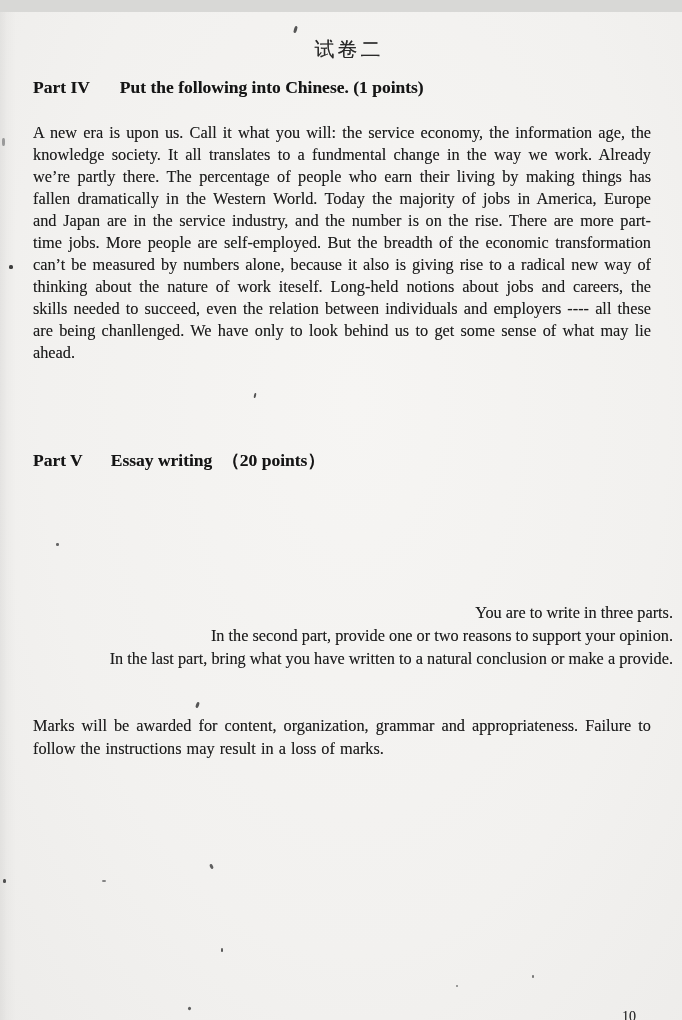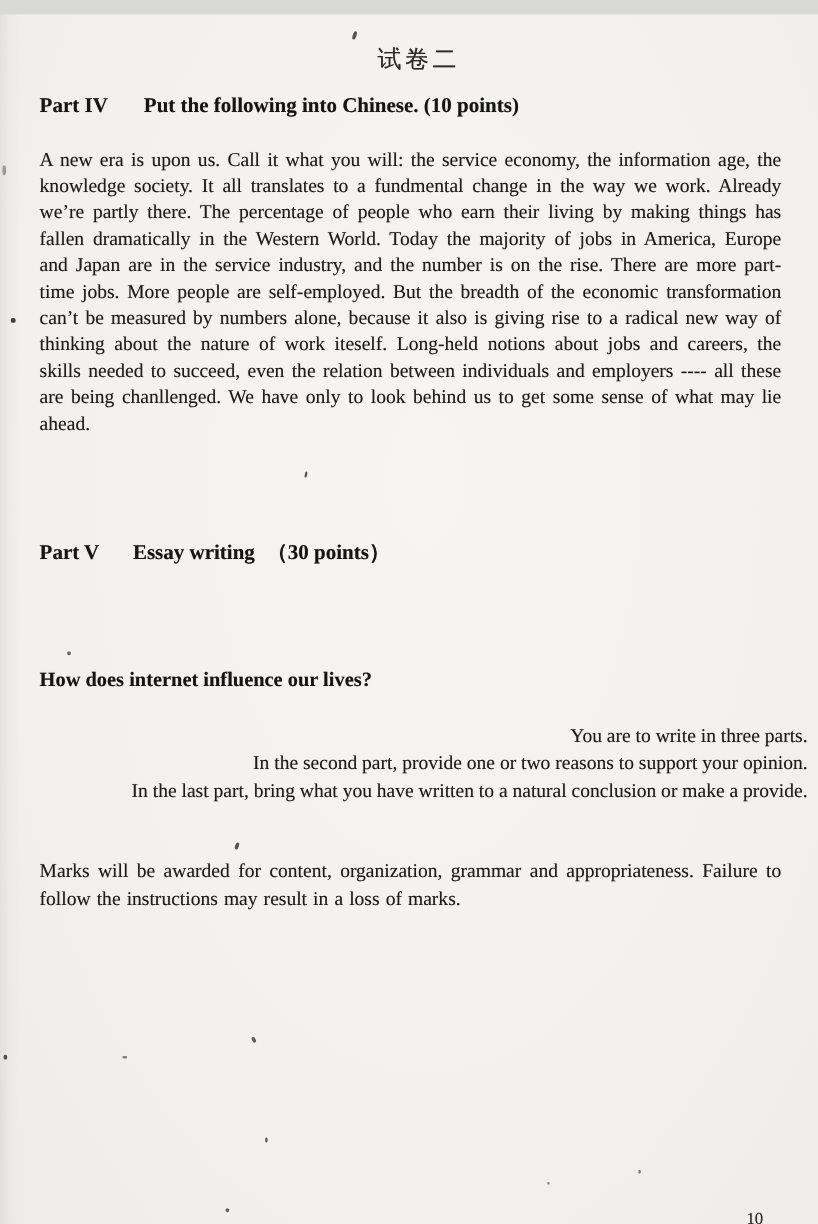--- a/index.html
+++ b/index.html
@@ -135,32 +135,31 @@
   .s13 { left: 456px; top: 973px; width: 2px; height: 2px; background:#888; }
 </style>
 </head>
 <body>
 
 <div class="page">
 
   <div class="doc-title txt">试卷二</div>
 
   <div class="heading p4-heading txt">
-    <span class="hlabel">Part IV</span><span>Put the following into Chinese. (10 points)</span>
+    <span class="hlabel">Part IV</span><span>Put the following into Chinese. (1 points)</span>
   </div>
 
   <div class="body-para p4-passage txt">A new era is upon us. Call it what you will: the service economy, the information age, the knowledge society. It all translates to a fundmental change in the way we work. Already we’re partly there. The percentage of people who earn their living by making things has fallen dramatically in the Western World. Today the majority of jobs in America, Europe and Japan are in the service industry, and the number is on the rise. There are more part-time jobs. More people are self-employed. But the breadth of the economic transformation can’t be measured by numbers alone, because it also is giving rise to a radical new way of thinking about the nature of work iteself. Long-held notions about jobs and careers, the skills needed to succeed, even the relation between individuals and employers ---- all these are being chanllenged. We have only to look behind us to get some sense of what may lie ahead.</div>
 
   <div class="p5-block">
     <div class="p5-heading-row txt">
-      <span class="hlabel">Part V</span><span>Essay writing</span><span class="hpoints">（30 points）</span>
+      <span class="hlabel">Part V</span><span>Essay writing</span><span class="hpoints">（20 points）</span>
     </div>
   </div>
 
-  <div class="essay-topic txt">How does internet influence our lives?</div>
 
   <div class="instructions txt">
     <div class="instruction-line">You are to write in three parts.</div>
     <div class="instruction-line">In the second part, provide one or two reasons to support your opinion.</div>
     <div class="instruction-line">In the last part, bring what you have written to a natural conclusion or make a provide.</div>
   </div>
 
   <div class="marks-note txt">Marks will be awarded for content, organization, grammar and appropriateness. Failure to follow the instructions may result in a loss of marks.</div>
 
   <div class="page-number txt">10</div>

